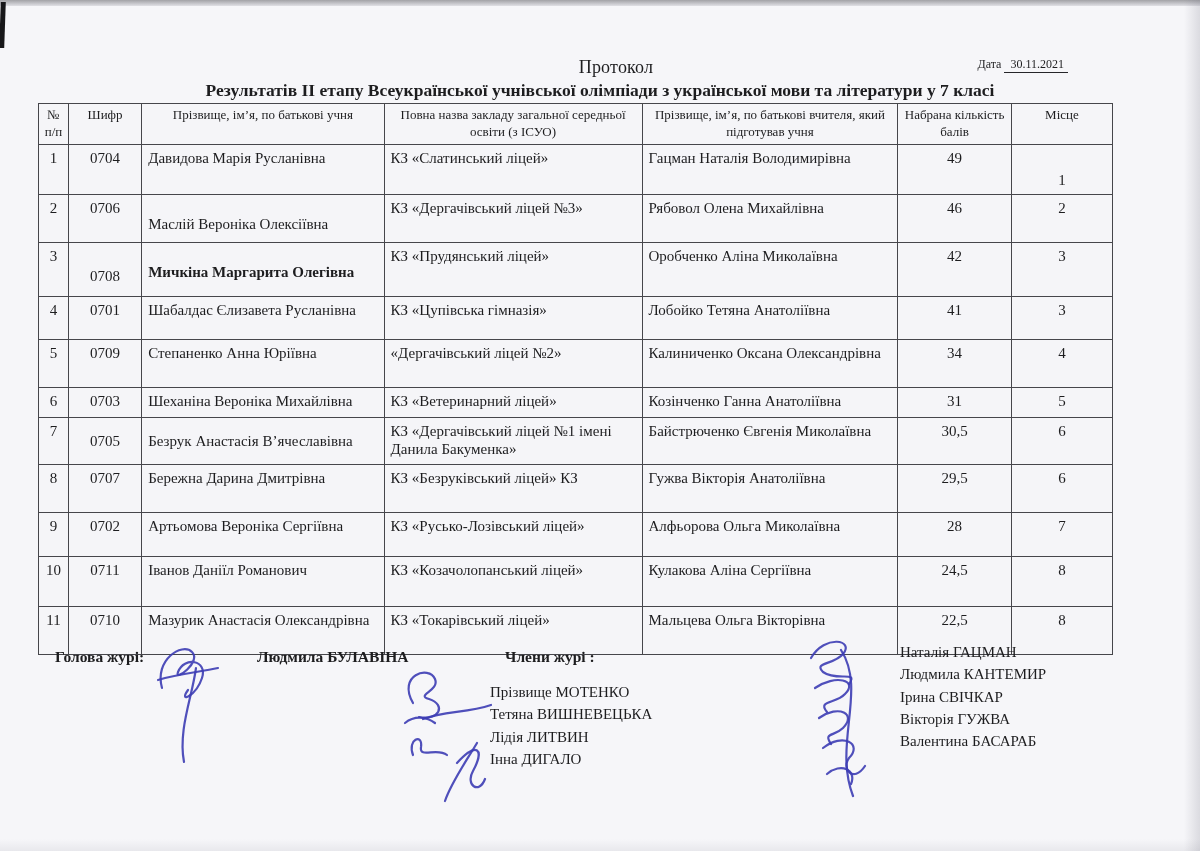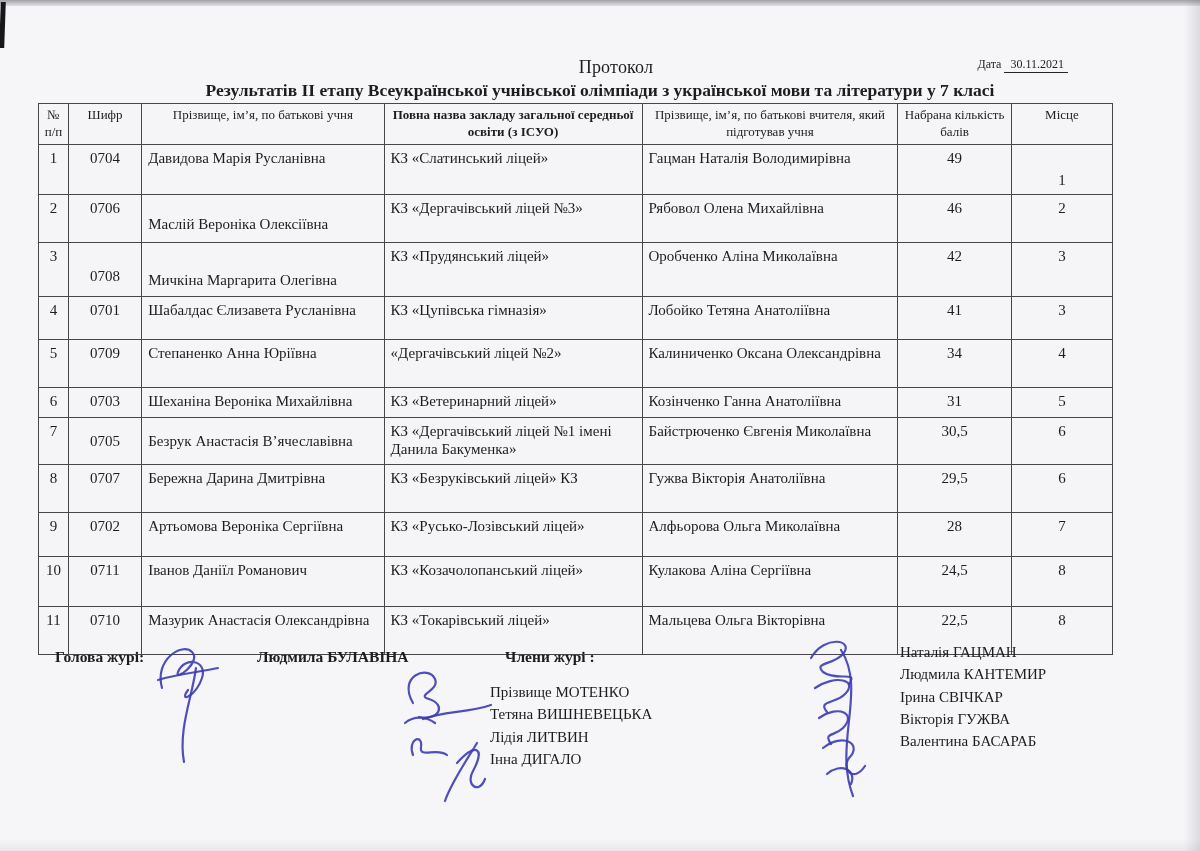--- a/index.html
+++ b/index.html
@@ -67,21 +67,21 @@
 </div>
 <div class="doc-subtitle">Результатів ІІ етапу Всеукраїнської учнівської олімпіади з української мови та літератури у 7 класі</div>
 
 <table class="results">
   <thead>
     <tr>
         <th style="width: 29px;">№
 п/п</th>
         <th style="width: 71px;">Шифр</th>
         <th style="width: 235px; text-align: center;">Прізвище, ім’я, по батькові учня</th>
-        <th style="width: 250px; font-weight: bold;">Повна назва закладу загальної середньої освіти  (з ІСУО)</th>
+        <th style="width: 250px;">Повна назва закладу загальної середньої освіти  (з ІСУО)</th>
         <th style="width: 248px;">Прізвище, ім’я, по батькові вчителя, який підготував учня</th>
         <th style="width: 110px;">Набрана кількість балів</th>
         <th style="width: 98px;">Місце</th>
       </tr>
   </thead>
   <tbody>
       <tr style="height: 48px;">
         <td class="c-n">1</td>
         <td class="c-code">0704</td>
         <td class="c-student">Давидова Марія Русланівна</td>
@@ -95,21 +95,21 @@
         <td class="c-code">0706</td>
         <td class="c-student" style="padding-top: 20px;">Маслій Вероніка Олексіївна</td>
         <td class="c-school">КЗ «Дергачівський ліцей №3»</td>
         <td class="c-teacher">Рябовол Олена Михайлівна</td>
         <td class="c-score">46</td>
         <td class="c-place">2</td>
       </tr>
       <tr style="height: 54px;">
         <td class="c-n">3</td>
         <td class="c-code" style="padding-top: 24px;">0708</td>
-        <td class="c-student" style="padding-top: 28px;">Мичкіна Маргарита Олегівна</td>
+        <td class="c-student" style="padding-top: 20px; font-weight: bold;">Мичкіна Маргарита Олегівна</td>
         <td class="c-school">КЗ «Прудянський ліцей»</td>
         <td class="c-teacher">Оробченко Аліна Миколаївна</td>
         <td class="c-score">42</td>
         <td class="c-place">3</td>
       </tr>
       <tr style="height: 43px;">
         <td class="c-n">4</td>
         <td class="c-code">0701</td>
         <td class="c-student">Шабалдас Єлизавета Русланівна</td>
         <td class="c-school">КЗ «Цупівська гімназія»</td>

